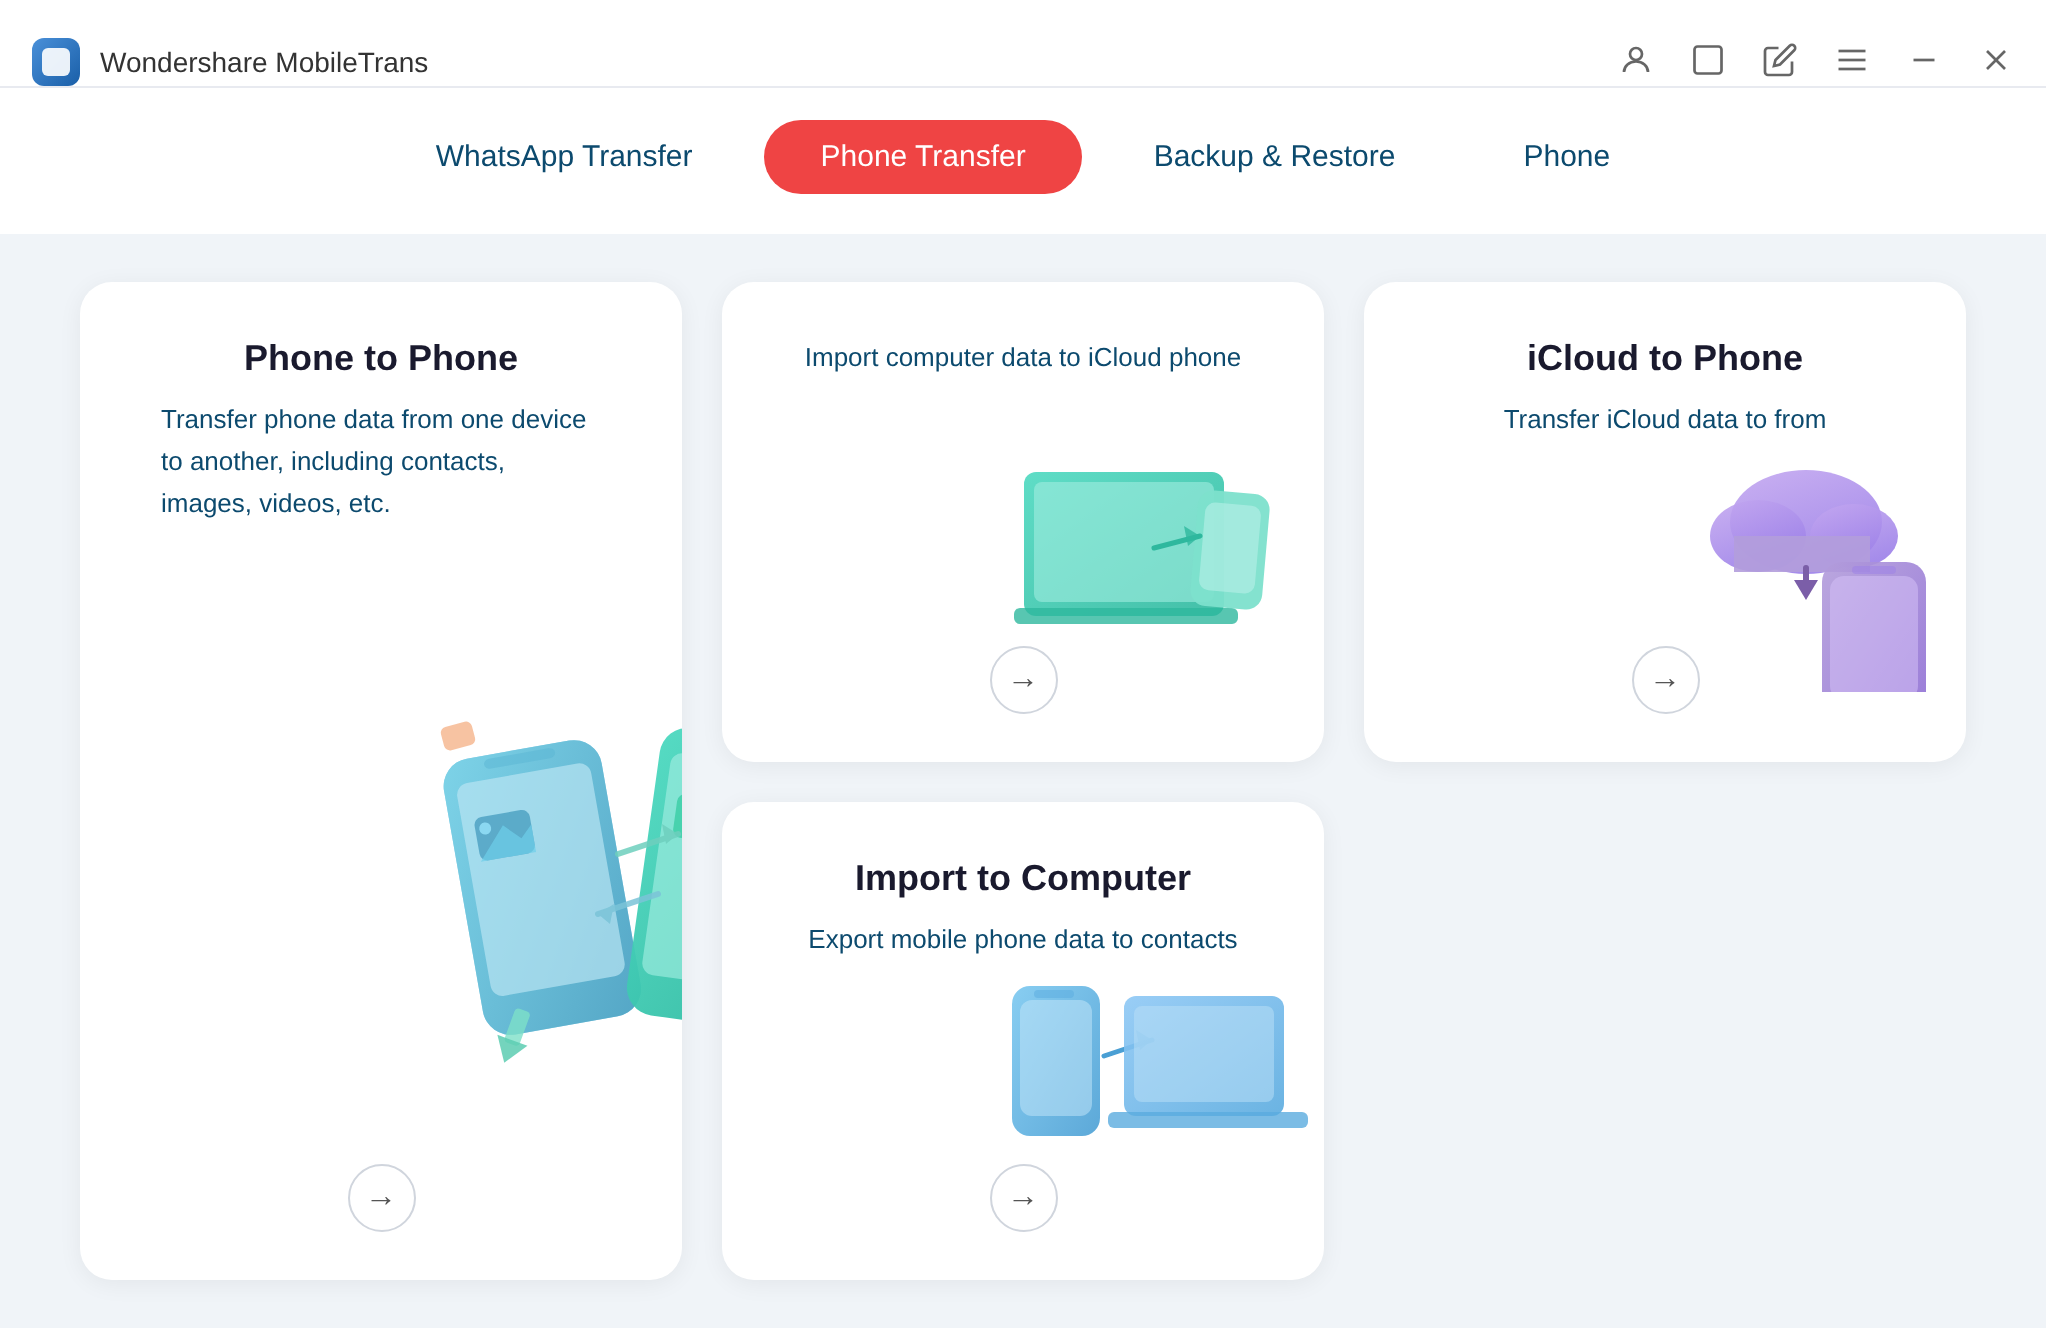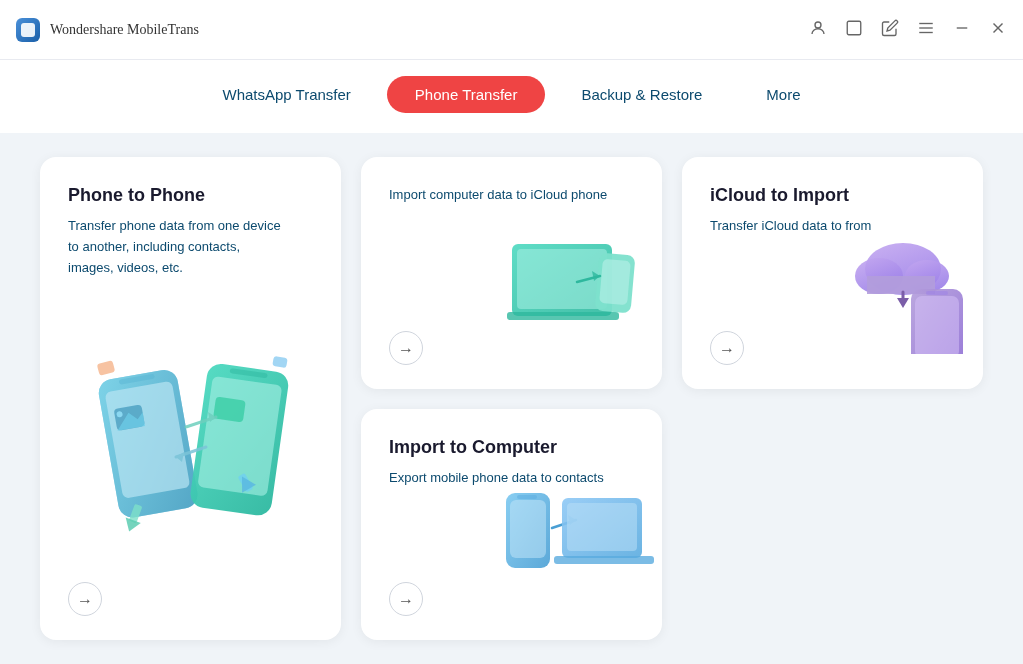--- a/index.html
+++ b/index.html
@@ -10,27 +10,26 @@
       height: 664px;
       overflow: hidden;
       display: flex;
       flex-direction: column;
     }
 
     
     .title-bar {
       background: #ffffff;
       display: flex;
-      align-items: center;
+      align-items: flex-end;
       justify-content: space-between;
       padding: 0 16px;
-      height: 60px;
+      height: 44px;
       border-bottom: 1px solid #e8eaf0;
       flex-shrink: 0;
-      font-family: Liberation Serif, serif;
     }
     .title-bar-left {
       display: flex;
       align-items: center;
       gap: 10px;
     }
     .app-icon {
       width: 24px;
       height: 24px;
       background: linear-gradient(135deg, #4a90d9, #1a5fa8);
@@ -105,20 +104,21 @@
       background: #ffffff;
       border-radius: 16px;
       padding: 28px 28px 24px;
       position: relative;
       overflow: hidden;
       cursor: pointer;
       box-shadow: 0 2px 12px rgba(0,0,0,0.06);
       transition: box-shadow 0.2s;
       display: flex;
       flex-direction: column;
+      align-items: center;
     }
     .card-large {
       grid-row: 1 / 3;
     }
     .card-title {
       font-size: 18px;
       font-weight: 700;
       color: #1a1a2e;
       margin-bottom: 10px;
     }
@@ -190,21 +190,21 @@
           <line x1="6" y1="6" x2="18" y2="18"></line>
       </svg>
     </span>
   </div>
 </div>
 
 <div class="nav-bar">
   <button class="nav-tab">WhatsApp Transfer</button>
   <button class="nav-tab active">Phone Transfer</button>
   <button class="nav-tab">Backup &amp; Restore</button>
-  <button class="nav-tab">More</button>
+  <button class="nav-tab">Phone</button>
 </div>
 
 <div class="main-content">
 
   <div class="card card-large">
     <div class="card-title">Phone to Phone</div>
     <div class="card-desc">Transfer phone data from one device to another, including contacts, images, videos, etc.</div>
 
     <div style="flex:1; position:relative;">
       <svg style="position:absolute; bottom:40px; left:10px;" width="240" height="230" viewBox="0 0 240 230">
@@ -289,21 +289,21 @@
       <rect x="99" y="36" width="28" height="44" rx="5" fill="#b8f0e8" opacity="0.6" transform="rotate(5, 113, 58)"></rect>
 
       <path d="M75 58 L98 52" stroke="#2eb89e" stroke-width="2.5" stroke-linecap="round" fill="none"></path>
       <polygon points="98,52 90,47 92,57" fill="#2eb89e" opacity="0.8"></polygon>
     </svg>
 
     <div class="card-arrow">→</div>
   </div>
 
   <div class="card">
-    <div class="card-title">iCloud to Import</div>
+    <div class="card-title">iCloud to Phone</div>
     <div class="card-desc">Transfer iCloud data to from</div>
 
     <svg style="position:absolute; right:5px; bottom:35px;" width="155" height="130" viewBox="0 0 155 130">
       <defs>
         <linearGradient id="cloudGrad" x1="0" y1="0" x2="0.5" y2="1">
           <stop offset="0%" stop-color="#c4a8f0"></stop>
           <stop offset="100%" stop-color="#9b7fe8"></stop>
         </linearGradient>
         <linearGradient id="phoneIcloudGrad" x1="0" y1="0" x2="1" y2="1">
           <stop offset="0%" stop-color="#b39ddb"></stop>

